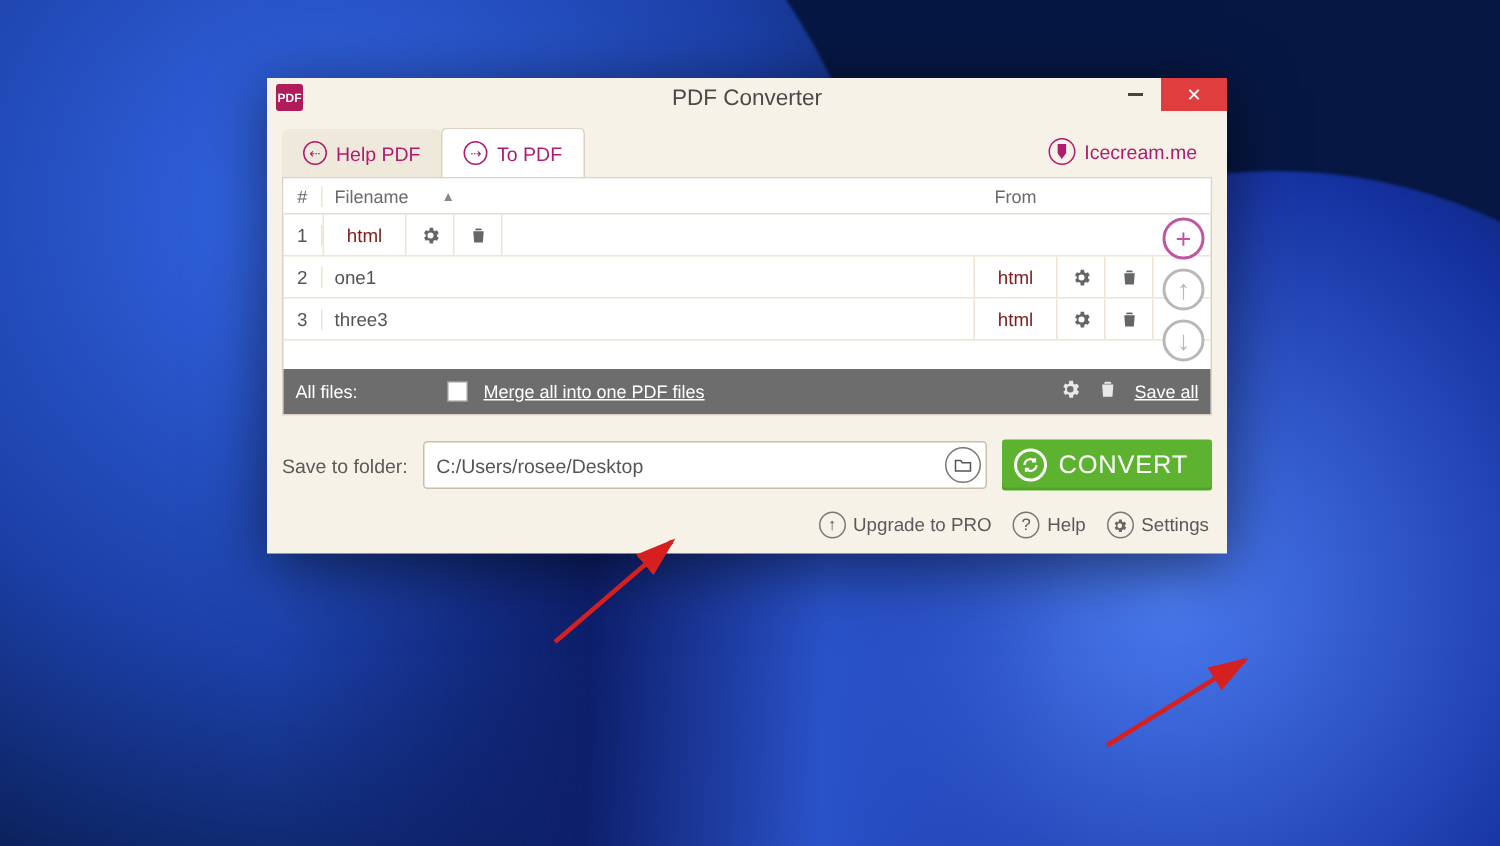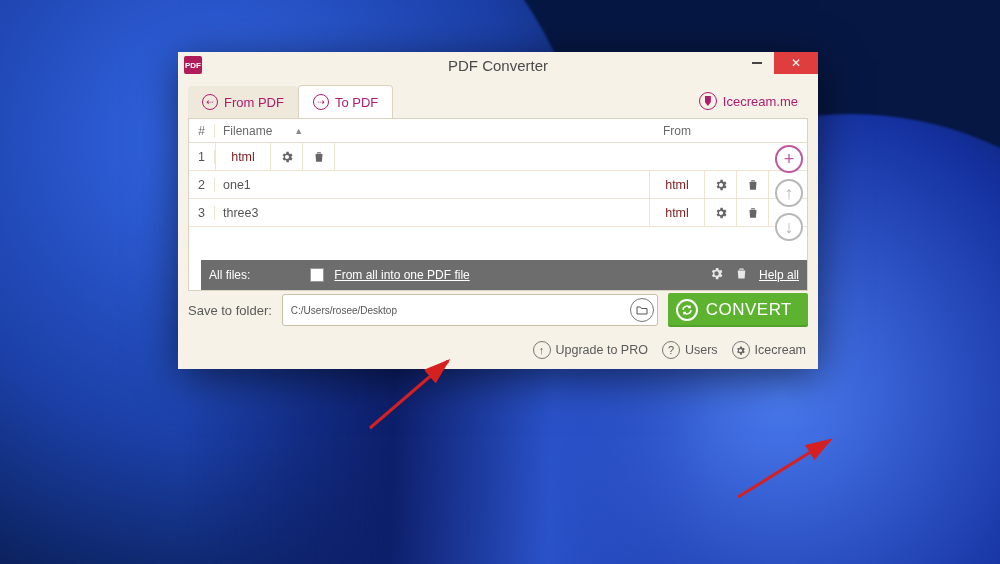--- a/index.html
+++ b/index.html
@@ -56,30 +56,30 @@
   .tbody{ flex:1; overflow:hidden;}
   .trow{ display:flex; height:28px; align-items:center; border-bottom:1px solid #eee4d1; font-size:12.5px; color:#555;}
   .trow .col-from{ color:#7f1d1d; border-left:1px solid #eee4d1; border-right:1px solid #eee4d1; height:100%; display:flex;align-items:center;justify-content:center;}
   .trow .col-act{ border-right:1px solid #eee4d1; height:100%; display:flex;align-items:center;justify-content:center; color:#666;}
   .trow .col-act svg{ width:14px; height:14px; }
   
   .sidecol{ position:absolute; right:4px; top:26px; display:flex; flex-direction:column; gap:6px; align-items:center; }
   .circlebtn{ width:28px;height:28px;border:2px solid #c055a0;border-radius:50%;display:flex;align-items:center;justify-content:center;color:#c055a0;font-size:18px;font-weight:300;background:#fff;}
   .circlebtn.dim{ border-color:#b8b8b8; color:#b8b8b8;}
   
-  .allbar{ height:30px; background:#6d6d6d; color:#fff; display:flex; align-items:center; font-size:12px; padding:0 8px; gap:10px;margin-left:12px;}
+  .allbar{ height:30px; background:#6d6d6d; color:#fff; display:flex; align-items:center; font-size:12px; padding:0 8px; gap:10px;}
   .chk{ width:14px;height:14px;background:#fff;border:1px solid #999;}
   .allbar .mlink{ text-decoration:underline; cursor:pointer;}
   .allbar .spacer{ flex:1;}
   .allbar svg{ width:15px;height:15px; fill:#e8e8e8;}
   
-  .saverow{ display:flex; align-items:center; padding:2px 10px 8px 10px; gap:10px;}
+  .saverow{ display:flex; align-items:center; padding:16px 10px 8px 10px; gap:10px;}
   .saverow label{ font-size:13px; color:#5a5a5a;}
   .saveinput{ flex:1; position:relative;}
-  .saveinput input{ width:100%; height:32px; border:1px solid #c9bfa8; border-radius:3px; padding:0 36px 0 8px; font-size:10px; color:#555; background:#fff;}
+  .saveinput input{ width:100%; height:32px; border:1px solid #c9bfa8; border-radius:3px; padding:0 36px 0 8px; font-size:13px; color:#555; background:#fff;}
   .saveinput .folderbtn{ position:absolute; right:4px; top:4px; width:24px;height:24px;border:1.5px solid #777;border-radius:50%;display:flex;align-items:center;justify-content:center;}
   .convertbtn{ height:34px; background:#5db32f; color:#fff; border:none; display:flex;align-items:center; gap:8px; padding:0 16px 0 8px; font-size:17px; letter-spacing:.5px; border-radius:2px; box-shadow: inset 0 -2px 0 rgba(0,0,0,.1);}
   .convertbtn .cicon{ width:22px;height:22px;border:2px solid #fff;border-radius:50%;display:flex;align-items:center;justify-content:center;}
   
   .footer{ display:flex; justify-content:flex-end; gap:14px; padding:6px 12px 10px; font-size:12.5px; color:#5a5a5a;}
   .flink{ display:flex;align-items:center;gap:5px; cursor:pointer;}
   .flink .fic{ width:18px;height:18px;border:1.5px solid #777;border-radius:50%;display:flex;align-items:center;justify-content:center;font-size:11px;}
   
   .arrow-svg{ position:absolute; pointer-events:none; }
 </style>
@@ -97,21 +97,21 @@
     <div class="title">PDF Converter</div>
     <div class="winbtns">
       <div class="winbtn min"></div>
       <div class="winbtn close"></div>
     </div>
   </div>
 
   <div class="tabrow">
     <div class="tab inactive">
       <span class="ticon">⇠</span>
-      <span>From PDF</span>
+      <span>Help PDF</span>
     </div>
     <div class="tab active">
       <span class="ticon">⇢</span>
       <span>To PDF</span>
     </div>
     <div class="brand">
       <span class="bic"></span>
       <span>Icecream.me</span>
     </div>
   </div>
@@ -181,29 +181,29 @@
     <div class="sidecol">
       <div class="circlebtn">+</div>
       <div class="circlebtn dim">↑</div>
       <div class="circlebtn dim">↓</div>
     </div>
 
     <div class="allbar">
       <span>All files:</span>
       <span style="width:40px"></span>
       <span class="chk"></span>
-      <span class="mlink">From all into one PDF file</span>
+      <span class="mlink">Merge all into one PDF files</span>
       <span class="spacer"></span>
       <span><svg viewBox="0 0 24 24">
             <path d="M19.4 13a7.8 7.8 0 000-2l2-1.6-2-3.4-2.4 1a7.7 7.7 0 00-1.7-1L15 3h-4l-.3 2.9a7.7 7.7 0 00-1.7 1l-2.4-1-2 3.4L6.6 11a7.8 7.8 0 000 2l-2 1.6 2 3.4 2.4-1a7.7 7.7 0 001.7 1L11 21h4l.3-2.9a7.7 7.7 0 001.7-1l2.4 1 2-3.4zM12 15.5A3.5 3.5 0 1115.5 12 3.5 3.5 0 0112 15.5z"></path>
           </svg></span>
       <span><svg viewBox="0 0 24 24">
             <path d="M6 7h12l-1 13H7zM9 4h6l1 2H8z"></path>
           </svg></span>
-      <span class="mlink">Help all</span>
+      <span class="mlink">Save all</span>
     </div>
   </div>
 
   <div class="saverow">
     <label>Save to folder:</label>
     <div class="saveinput">
       <input type="text" value="C:/Users/rosee/Desktop" style="">
       <span class="folderbtn">
         <svg width="12" height="10" viewBox="0 0 24 20" fill="none" stroke="#555" stroke-width="2">
             <path d="M2 4h7l2 3h11v11H2z"></path>
@@ -221,29 +221,29 @@
     </button>
   </div>
 
   <div class="footer">
     <div class="flink">
       <span class="fic">↑</span>
       <span>Upgrade to PRO</span>
     </div>
     <div class="flink">
       <span class="fic">?</span>
-      <span>Users</span>
+      <span>Help</span>
     </div>
     <div class="flink">
       <span class="fic">
         <svg width="11" height="11" viewBox="0 0 24 24" fill="#666">
             <path d="M19.4 13a7.8 7.8 0 000-2l2-1.6-2-3.4-2.4 1a7.7 7.7 0 00-1.7-1L15 3h-4l-.3 2.9a7.7 7.7 0 00-1.7 1l-2.4-1-2 3.4L6.6 11a7.8 7.8 0 000 2l-2 1.6 2 3.4 2.4-1a7.7 7.7 0 001.7 1L11 21h4l.3-2.9a7.7 7.7 0 001.7-1l2.4 1 2-3.4zM12 15.5A3.5 3.5 0 1115.5 12 3.5 3.5 0 0112 15.5z"></path>
           </svg>
       </span>
-      <span>Icecream</span>
+      <span>Settings</span>
     </div>
   </div>
 </div>
 
 <svg class="arrow-svg" style="left:0;top:0;width:1000px;height:564px;">
   <defs>
     <marker id="ah" markerWidth="10" markerHeight="10" refX="8" refY="3" orient="auto">
       <path d="M0,0 L9,3 L0,6 z" fill="#d62020"></path>
     </marker>
   </defs>

